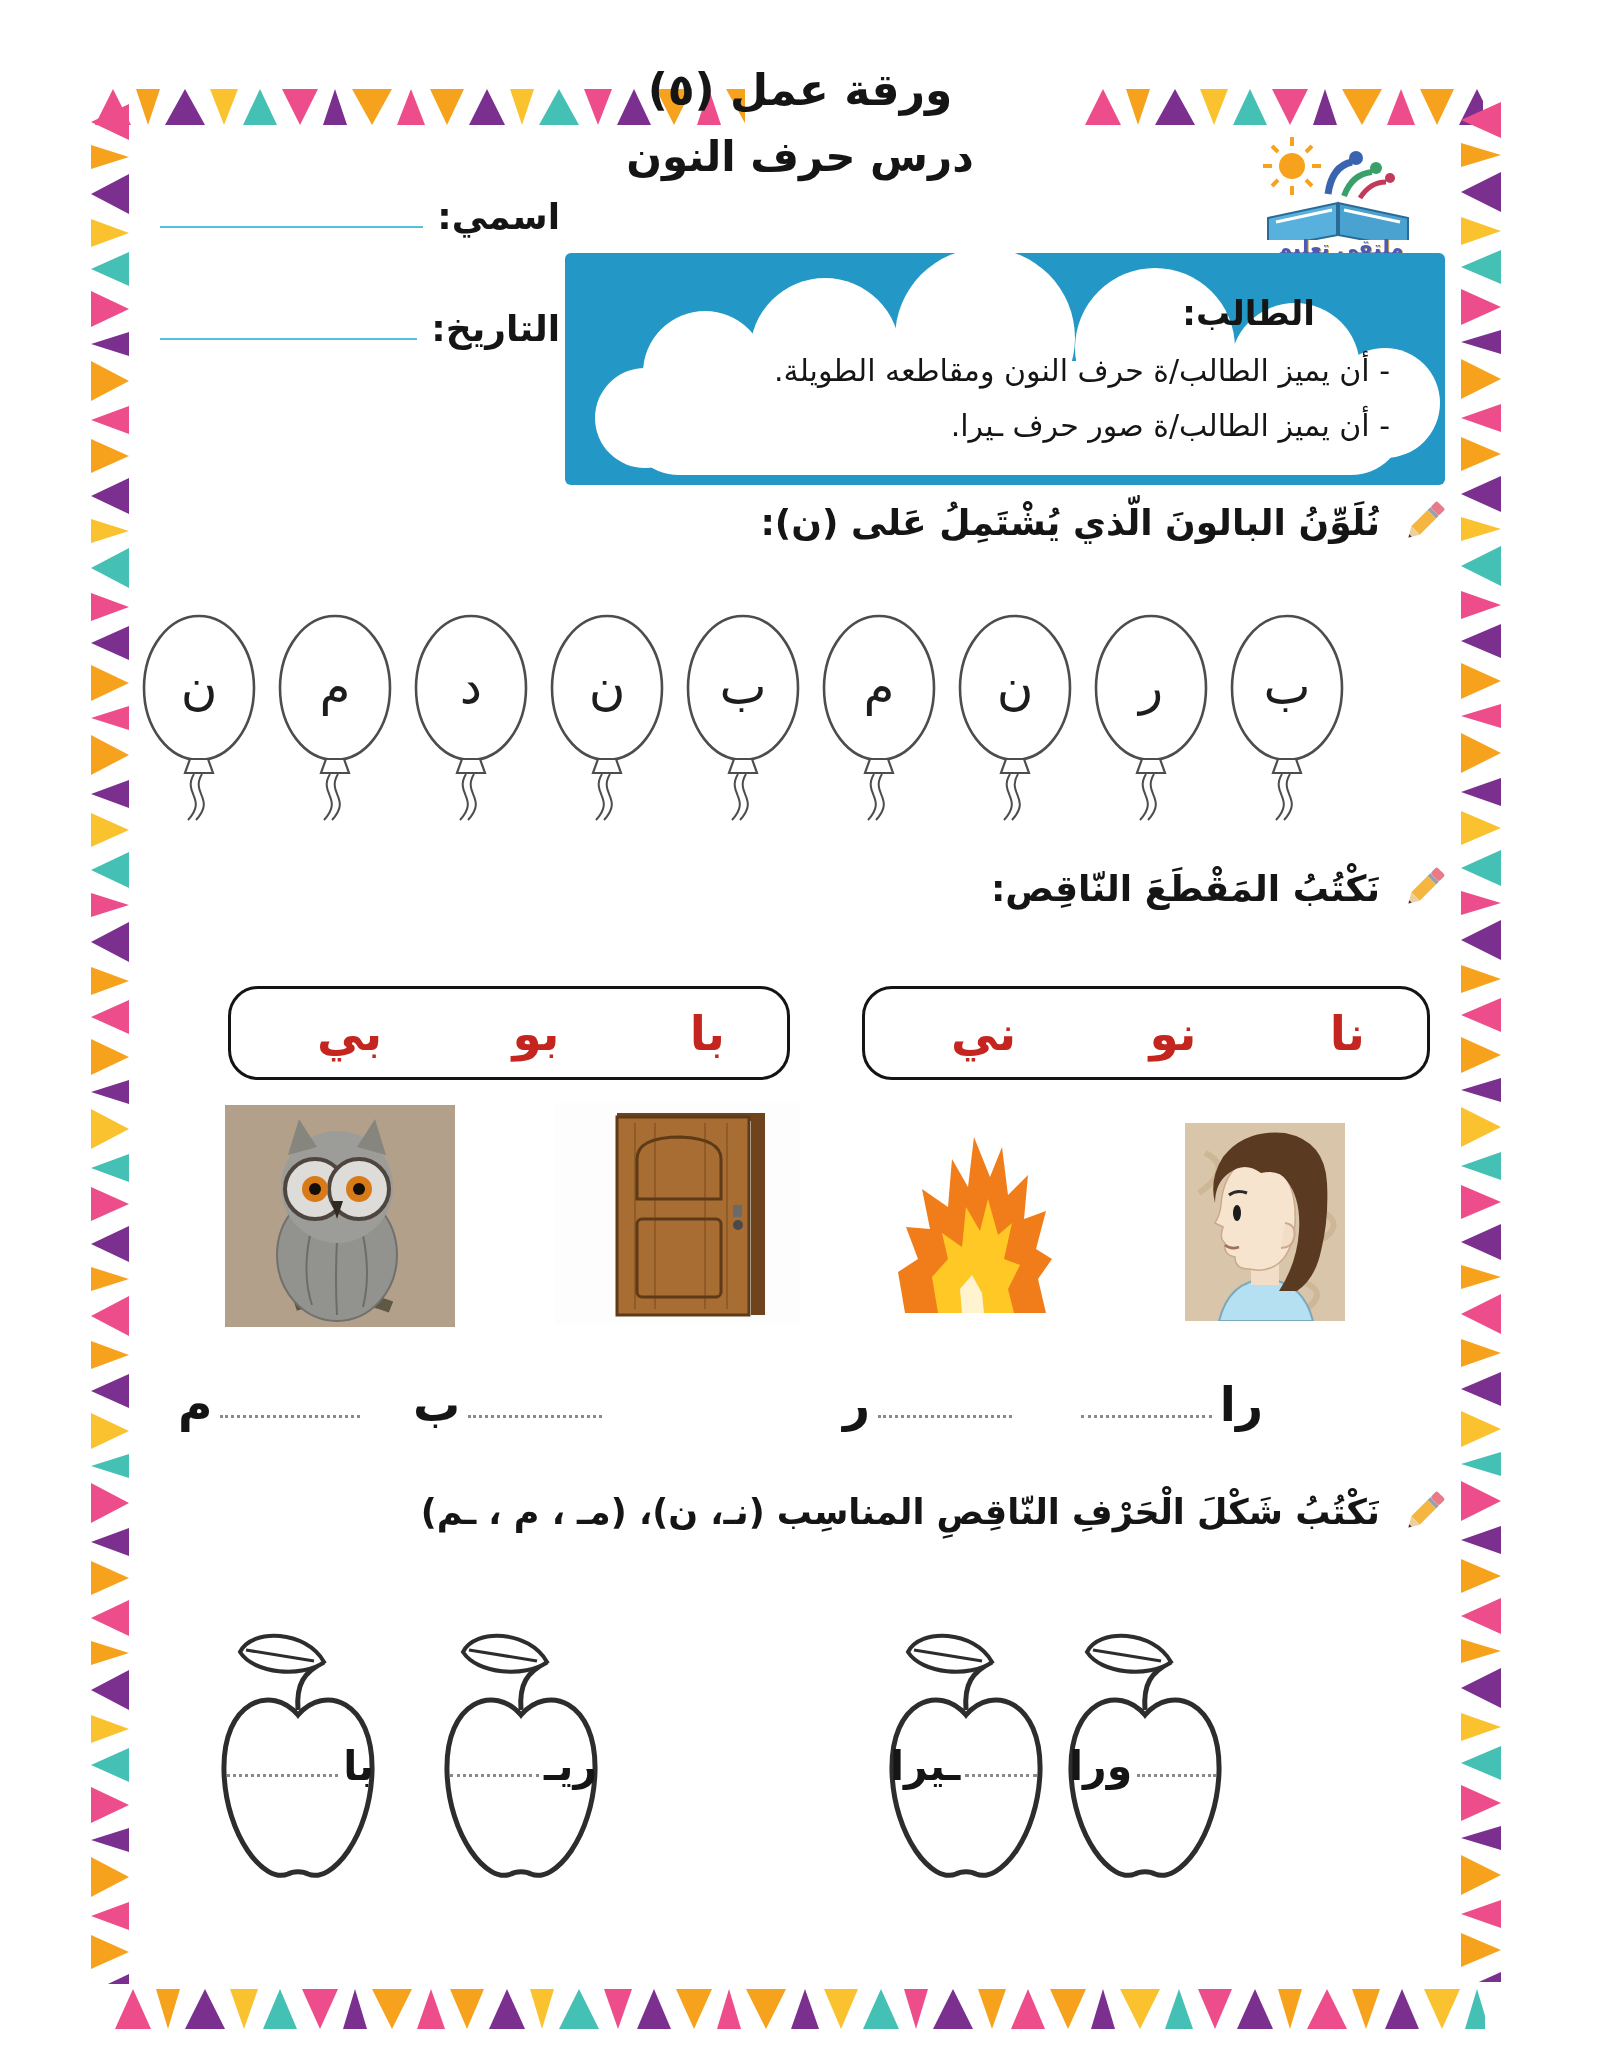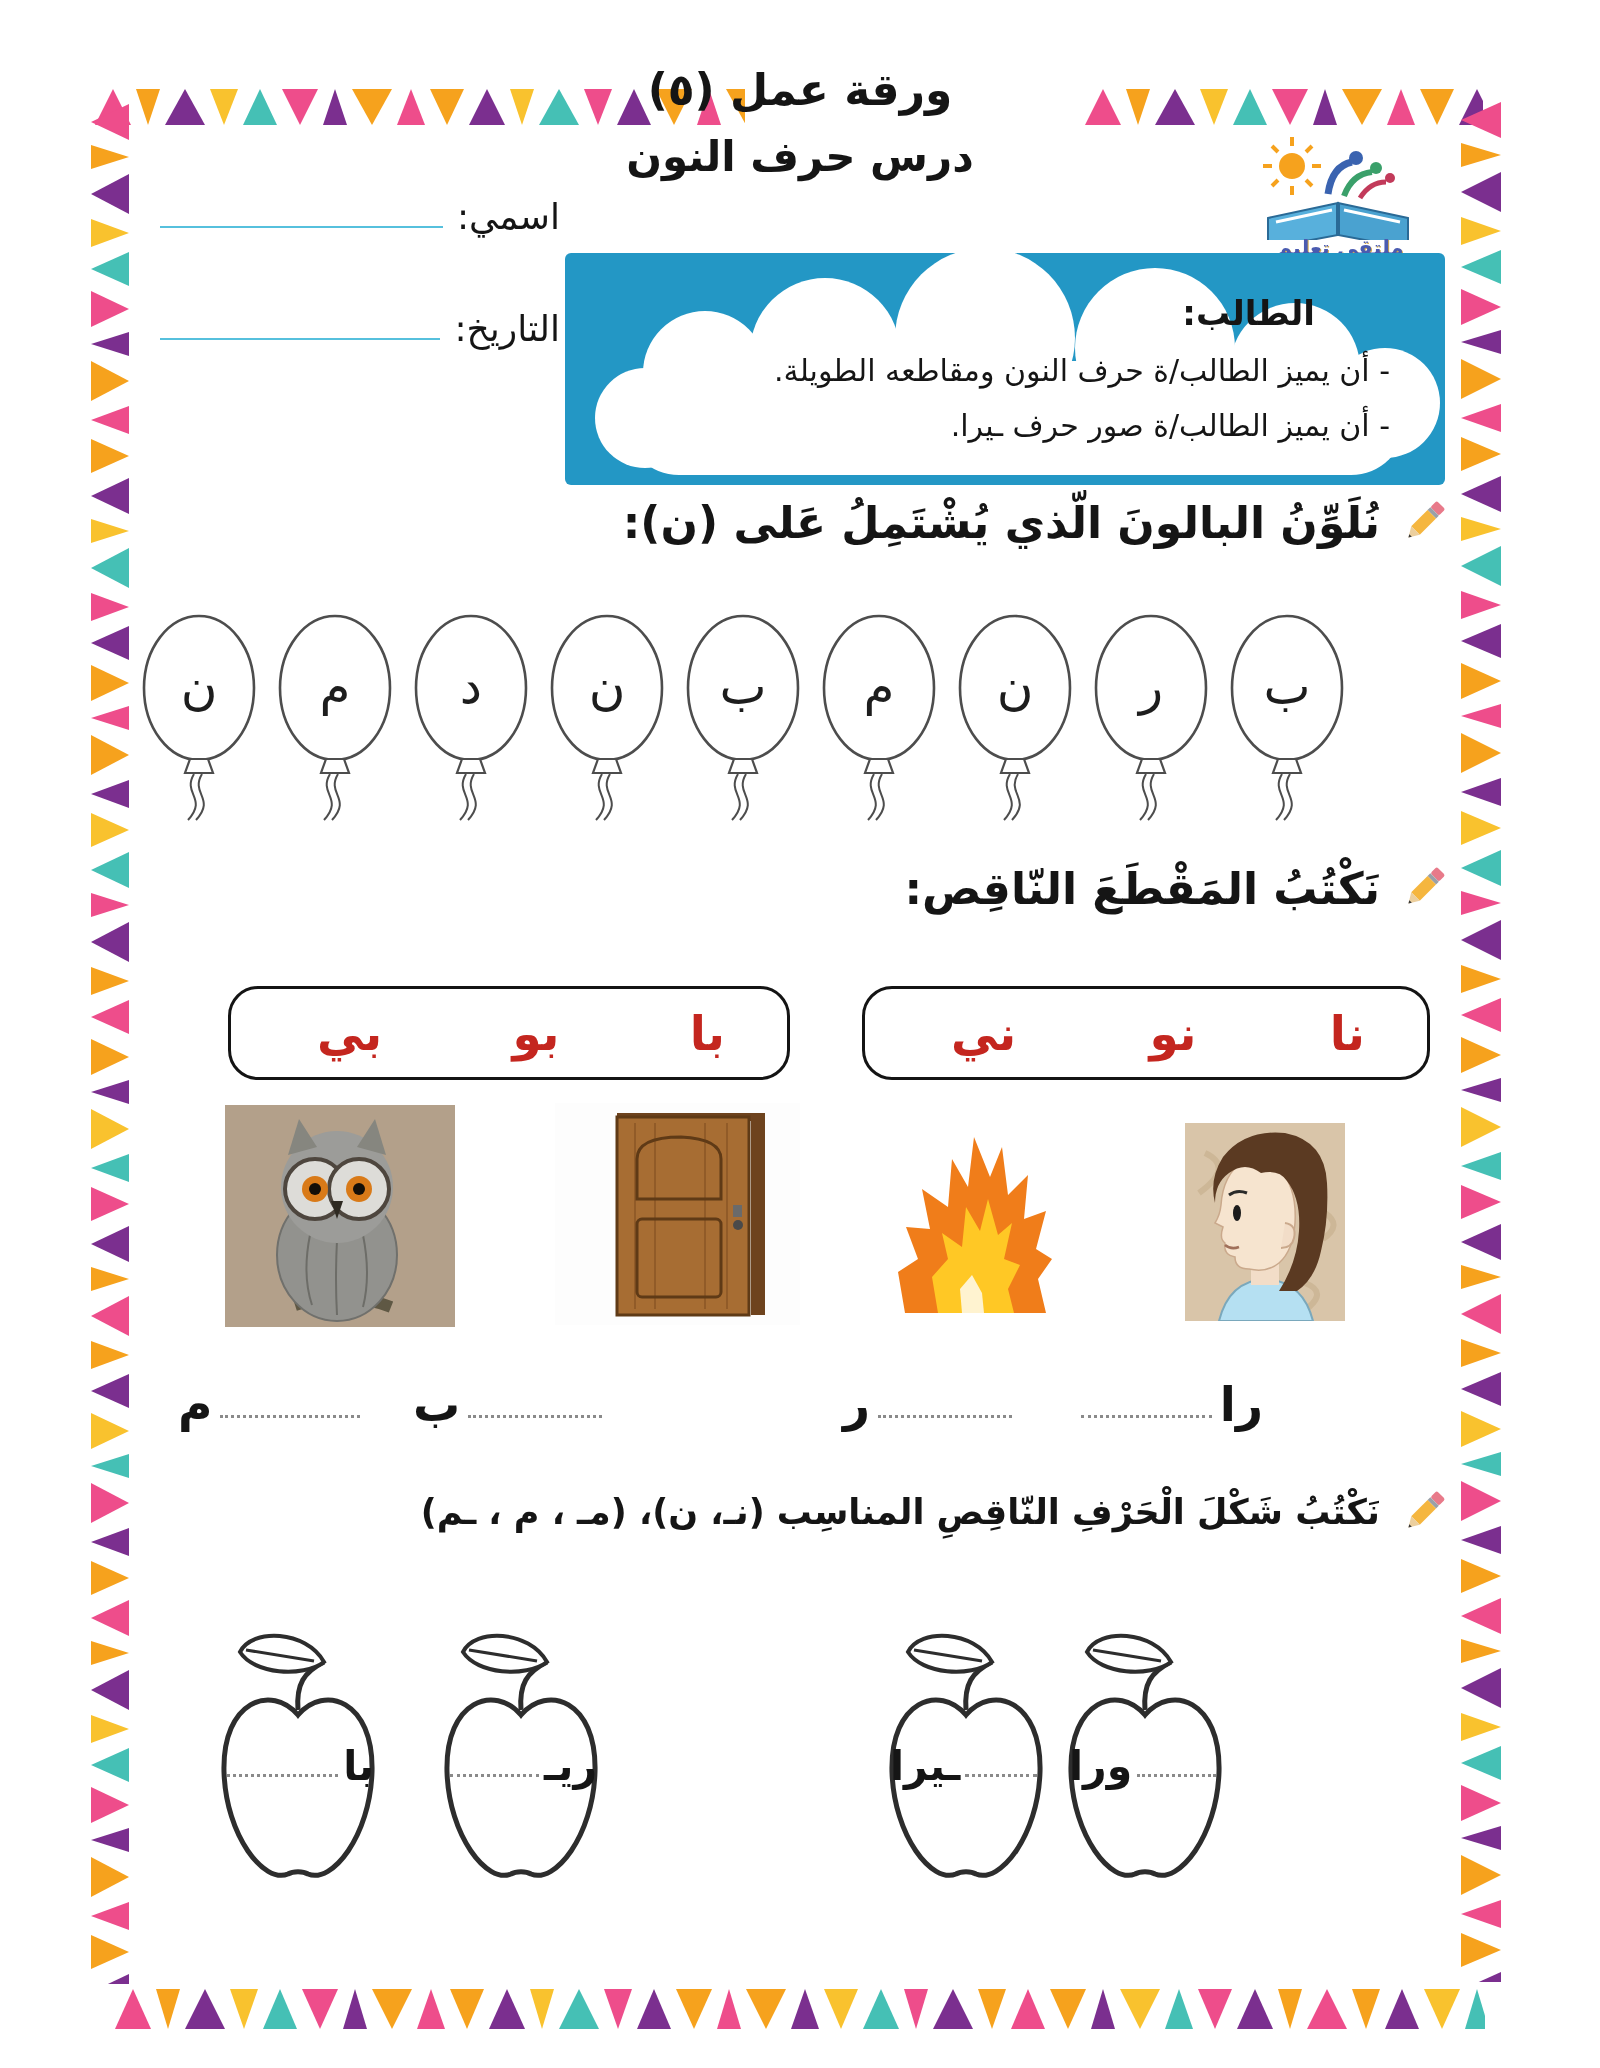--- a/index.html
+++ b/index.html
@@ -8,34 +8,34 @@
   .tri-strip{position:absolute;}
   
   .hdr-title{position:absolute;left:540px;top:64px;width:520px;text-align:center;
              font-size:44px;font-weight:bold;}
   .hdr-sub{position:absolute;left:540px;top:132px;width:520px;text-align:center;
            font-size:42px;font-weight:bold;}
   .logo{position:absolute;left:1235px;top:132px;width:210px;text-align:center;}
   .logo-text{font-size:21px;font-weight:bold;color:var(--c-logo_blue);
              text-shadow:1px 1px 0 #cfa84e;margin-top:-8px;}
   .field{position:absolute;display:flex;align-items:flex-end;gap:14px;direction:rtl;}
-  .field-label{font-size:36px;font-weight:normal;white-space:nowrap;}
+  .field-label{font-size:36px;font-weight:bold;white-space:nowrap;}
   .field-line{flex:1;border-bottom:2.5px solid var(--c-light_blue);margin-bottom:9px;height:0;}
   #name-field{left:160px;top:196px;width:400px;}
   #date-field{left:160px;top:308px;width:400px;}
   
   .obj-box{position:absolute;left:565px;top:253px;width:880px;height:232px;
            background:var(--c-blue);border-radius:6px;}
   .cloud-svg{position:absolute;left:0;top:0;width:100%;height:100%;}
   .obj-text{position:absolute;top:40px;right:55px;width:790px;text-align:right;}
   .obj-title{font-size:34px;font-weight:bold;padding-left:0;padding-right:75px;}
   .obj-item{font-size:30px;margin-top:20px;}
   
   .ex-head{position:absolute;display:flex;align-items:center;gap:16px;direction:rtl;right:148px;}
-  .ex-head-text{font-size:44px;font-weight:bold;white-space:nowrap;}
+  .ex-head-text{font-size:36px;font-weight:bold;white-space:nowrap;}
   #ex1-head{top:494px;} #ex2-head{top:860px;} #ex3-head{top:1484px;align-items:center;}
   #ex3-head .ex-head-text{font-size:35px;}
   
   .balloons{position:absolute;left:138px;top:612px;display:flex;gap:14px;direction:ltr;}
   .balloon{position:relative;width:122px;height:212px;}
   .balloon-letter{position:absolute;top:46px;left:0;width:100%;text-align:center;
                   font-size:50px;color:#1d1d1d;}
   
   .syl-box{position:absolute;top:986px;height:94px;border:3px solid #141414;border-radius:30px;
            background:#fff;display:flex;align-items:center;justify-content:space-between;

